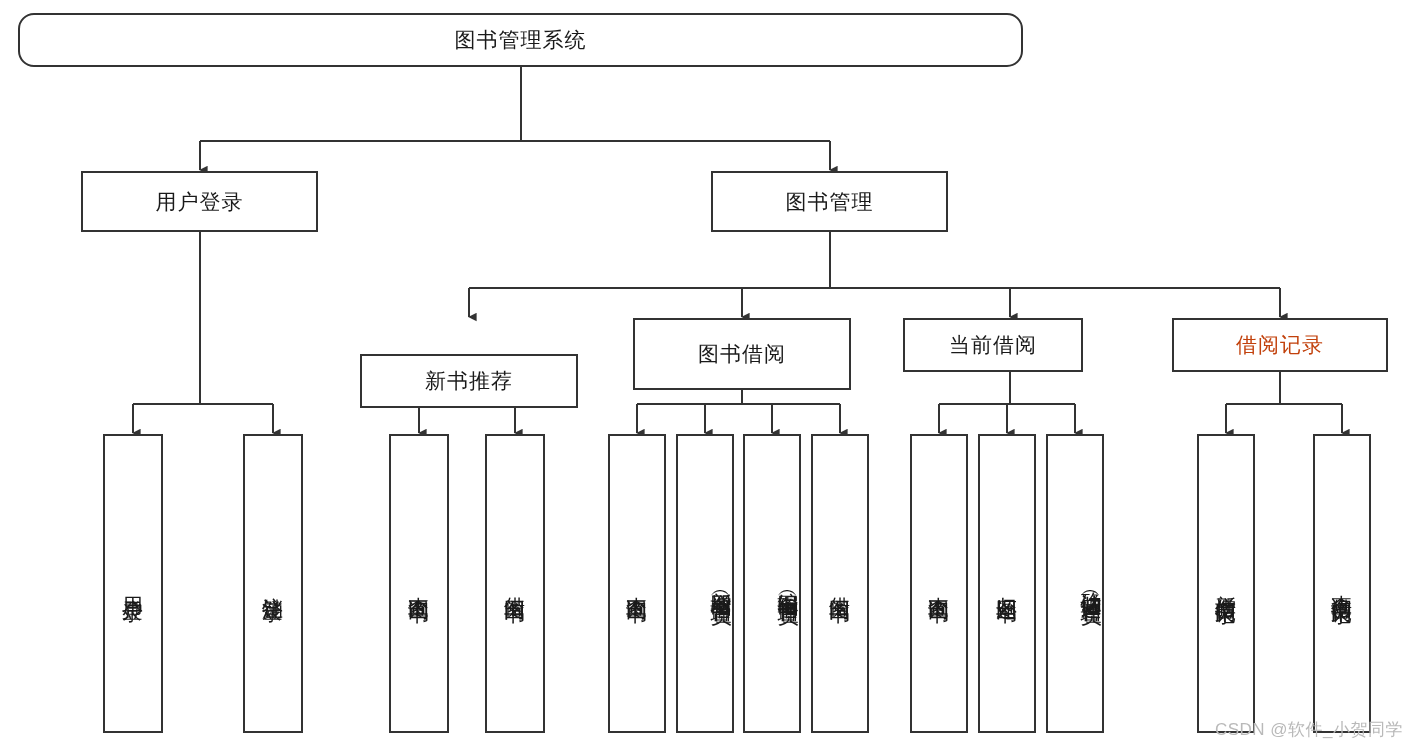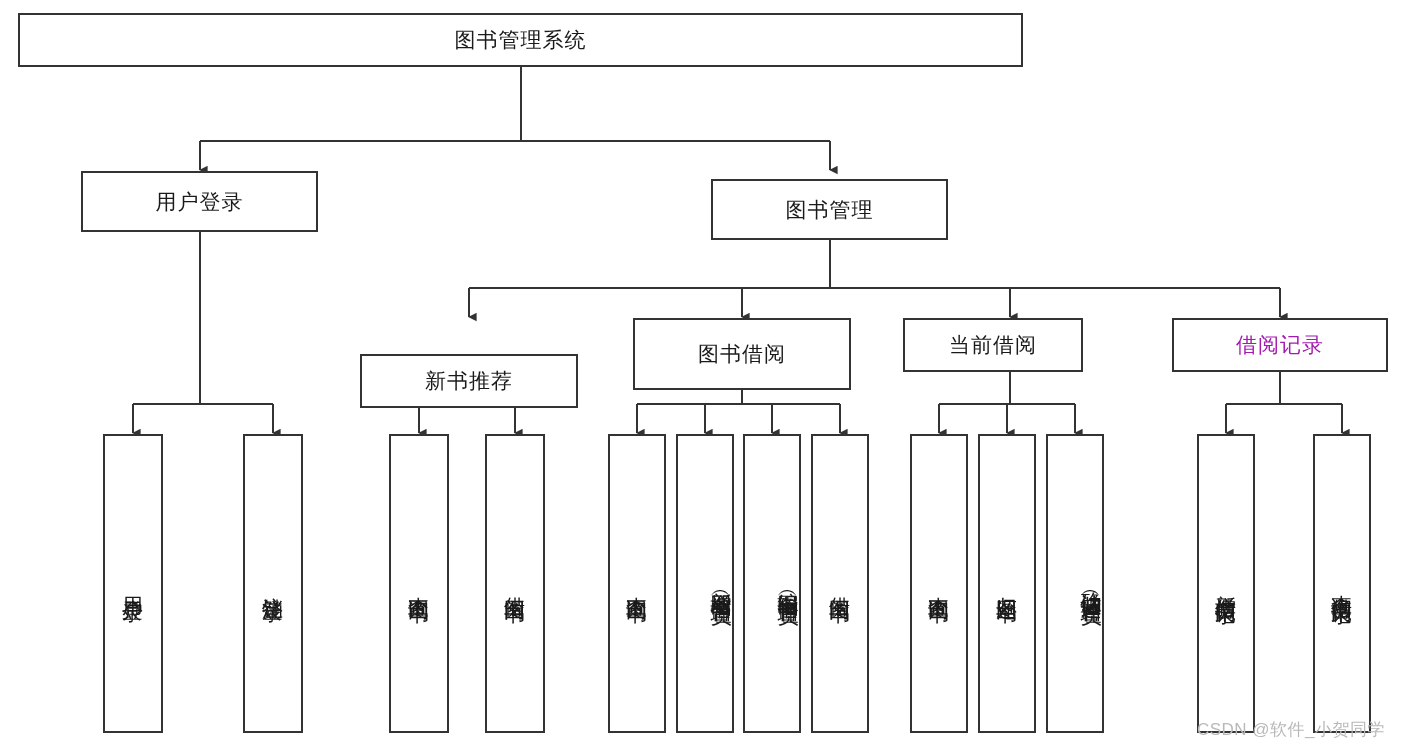--- a/index.html
+++ b/index.html
@@ -53,21 +53,21 @@
   }
   .node.vertical.centered {
     align-items: center;
   }
   .node-label {
     display: block;
     white-space: pre;
   }
   #watermark {
     position: absolute;
-    right: 20px;
+    right: 2px;
     bottom: 6px;
     font-size: 17px;
     color: #b9b9b9;
     letter-spacing: 0.5px;
     white-space: nowrap;
     font-family: "Liberation Sans", "DejaVu Sans", sans-serif;
   }
 </style>
 </head>
 <body>
@@ -111,39 +111,39 @@
         <path d="M 1007 404 L 1007 433" marker-end="url(#arrowhead)"></path>
         <path d="M 1075 404 L 1075 433" marker-end="url(#arrowhead)"></path>
         <path d="M 1280 372 L 1280 404"></path>
         <path d="M 1226 404 L 1342 404"></path>
         <path d="M 1226 404 L 1226 433" marker-end="url(#arrowhead)"></path>
         <path d="M 1342 404 L 1342 433" marker-end="url(#arrowhead)"></path>
       </g>
   </svg>
 
   <div id="node-layer">
-      <div class="node horizontal" style="left: 18px; top: 13px; width: 1005px; height: 54px; border-color: rgb(51, 51, 51); background: rgb(255, 255, 255); color: rgb(26, 26, 26);">
+      <div class="node horizontal" style="left: 18px; top: 13px; width: 1005px; height: 54px; border-color: rgb(51, 51, 51); background: rgb(255, 255, 255); color: rgb(26, 26, 26); border-radius: 16px;">
         <span class="node-label">图书管理系统</span>
       </div>
       <div class="node horizontal" style="left: 81px; top: 171px; width: 237px; height: 61px; border-color: rgb(51, 51, 51); background: rgb(255, 255, 255); color: rgb(26, 26, 26);">
         <span class="node-label">用户登录</span>
       </div>
-      <div class="node horizontal" style="left: 711px; top: 171px; width: 237px; height: 61px; border-color: rgb(51, 51, 51); background: rgb(255, 255, 255); color: rgb(26, 26, 26); margin-top: 8px;">
+      <div class="node horizontal" style="left: 711px; top: 171px; width: 237px; height: 61px; border-color: rgb(51, 51, 51); background: rgb(255, 255, 255); color: rgb(26, 26, 26);">
         <span class="node-label">图书管理</span>
       </div>
       <div class="node horizontal" style="left: 360px; top: 318px; width: 218px; height: 54px; border-color: rgb(51, 51, 51); background: rgb(255, 255, 255); color: rgb(26, 26, 26); margin-top: 36px;">
         <span class="node-label">新书推荐</span>
       </div>
       <div class="node horizontal" style="left: 633px; top: 318px; width: 218px; height: 72px; border-color: rgb(51, 51, 51); background: rgb(255, 255, 255); color: rgb(26, 26, 26);">
         <span class="node-label">图书借阅</span>
       </div>
       <div class="node horizontal" style="left: 903px; top: 318px; width: 180px; height: 54px; border-color: rgb(51, 51, 51); background: rgb(255, 255, 255); color: rgb(26, 26, 26);">
         <span class="node-label">当前借阅</span>
       </div>
-      <div class="node horizontal" style="left: 1172px; top: 318px; width: 216px; height: 54px; border-color: rgb(51, 51, 51); background: rgb(255, 255, 255); color: #a21caf;">
+      <div class="node horizontal" style="left: 1172px; top: 318px; width: 216px; height: 54px; border-color: rgb(51, 51, 51); background: rgb(255, 255, 255); color: #c2410c;">
         <span class="node-label">借阅记录</span>
       </div>
       <div class="node vertical centered" style="left: 103px; top: 434px; width: 60px; height: 299px; border-color: rgb(51, 51, 51); background: rgb(255, 255, 255); color: rgb(26, 26, 26);">
         <span class="node-label">用户登录</span>
       </div>
       <div class="node vertical centered" style="left: 243px; top: 434px; width: 60px; height: 299px; border-color: rgb(51, 51, 51); background: rgb(255, 255, 255); color: rgb(26, 26, 26);">
         <span class="node-label">注销登录</span>
       </div>
       <div class="node vertical centered" style="left: 389px; top: 434px; width: 60px; height: 299px; border-color: rgb(51, 51, 51); background: rgb(255, 255, 255); color: rgb(26, 26, 26);">
         <span class="node-label">查询图书</span>

